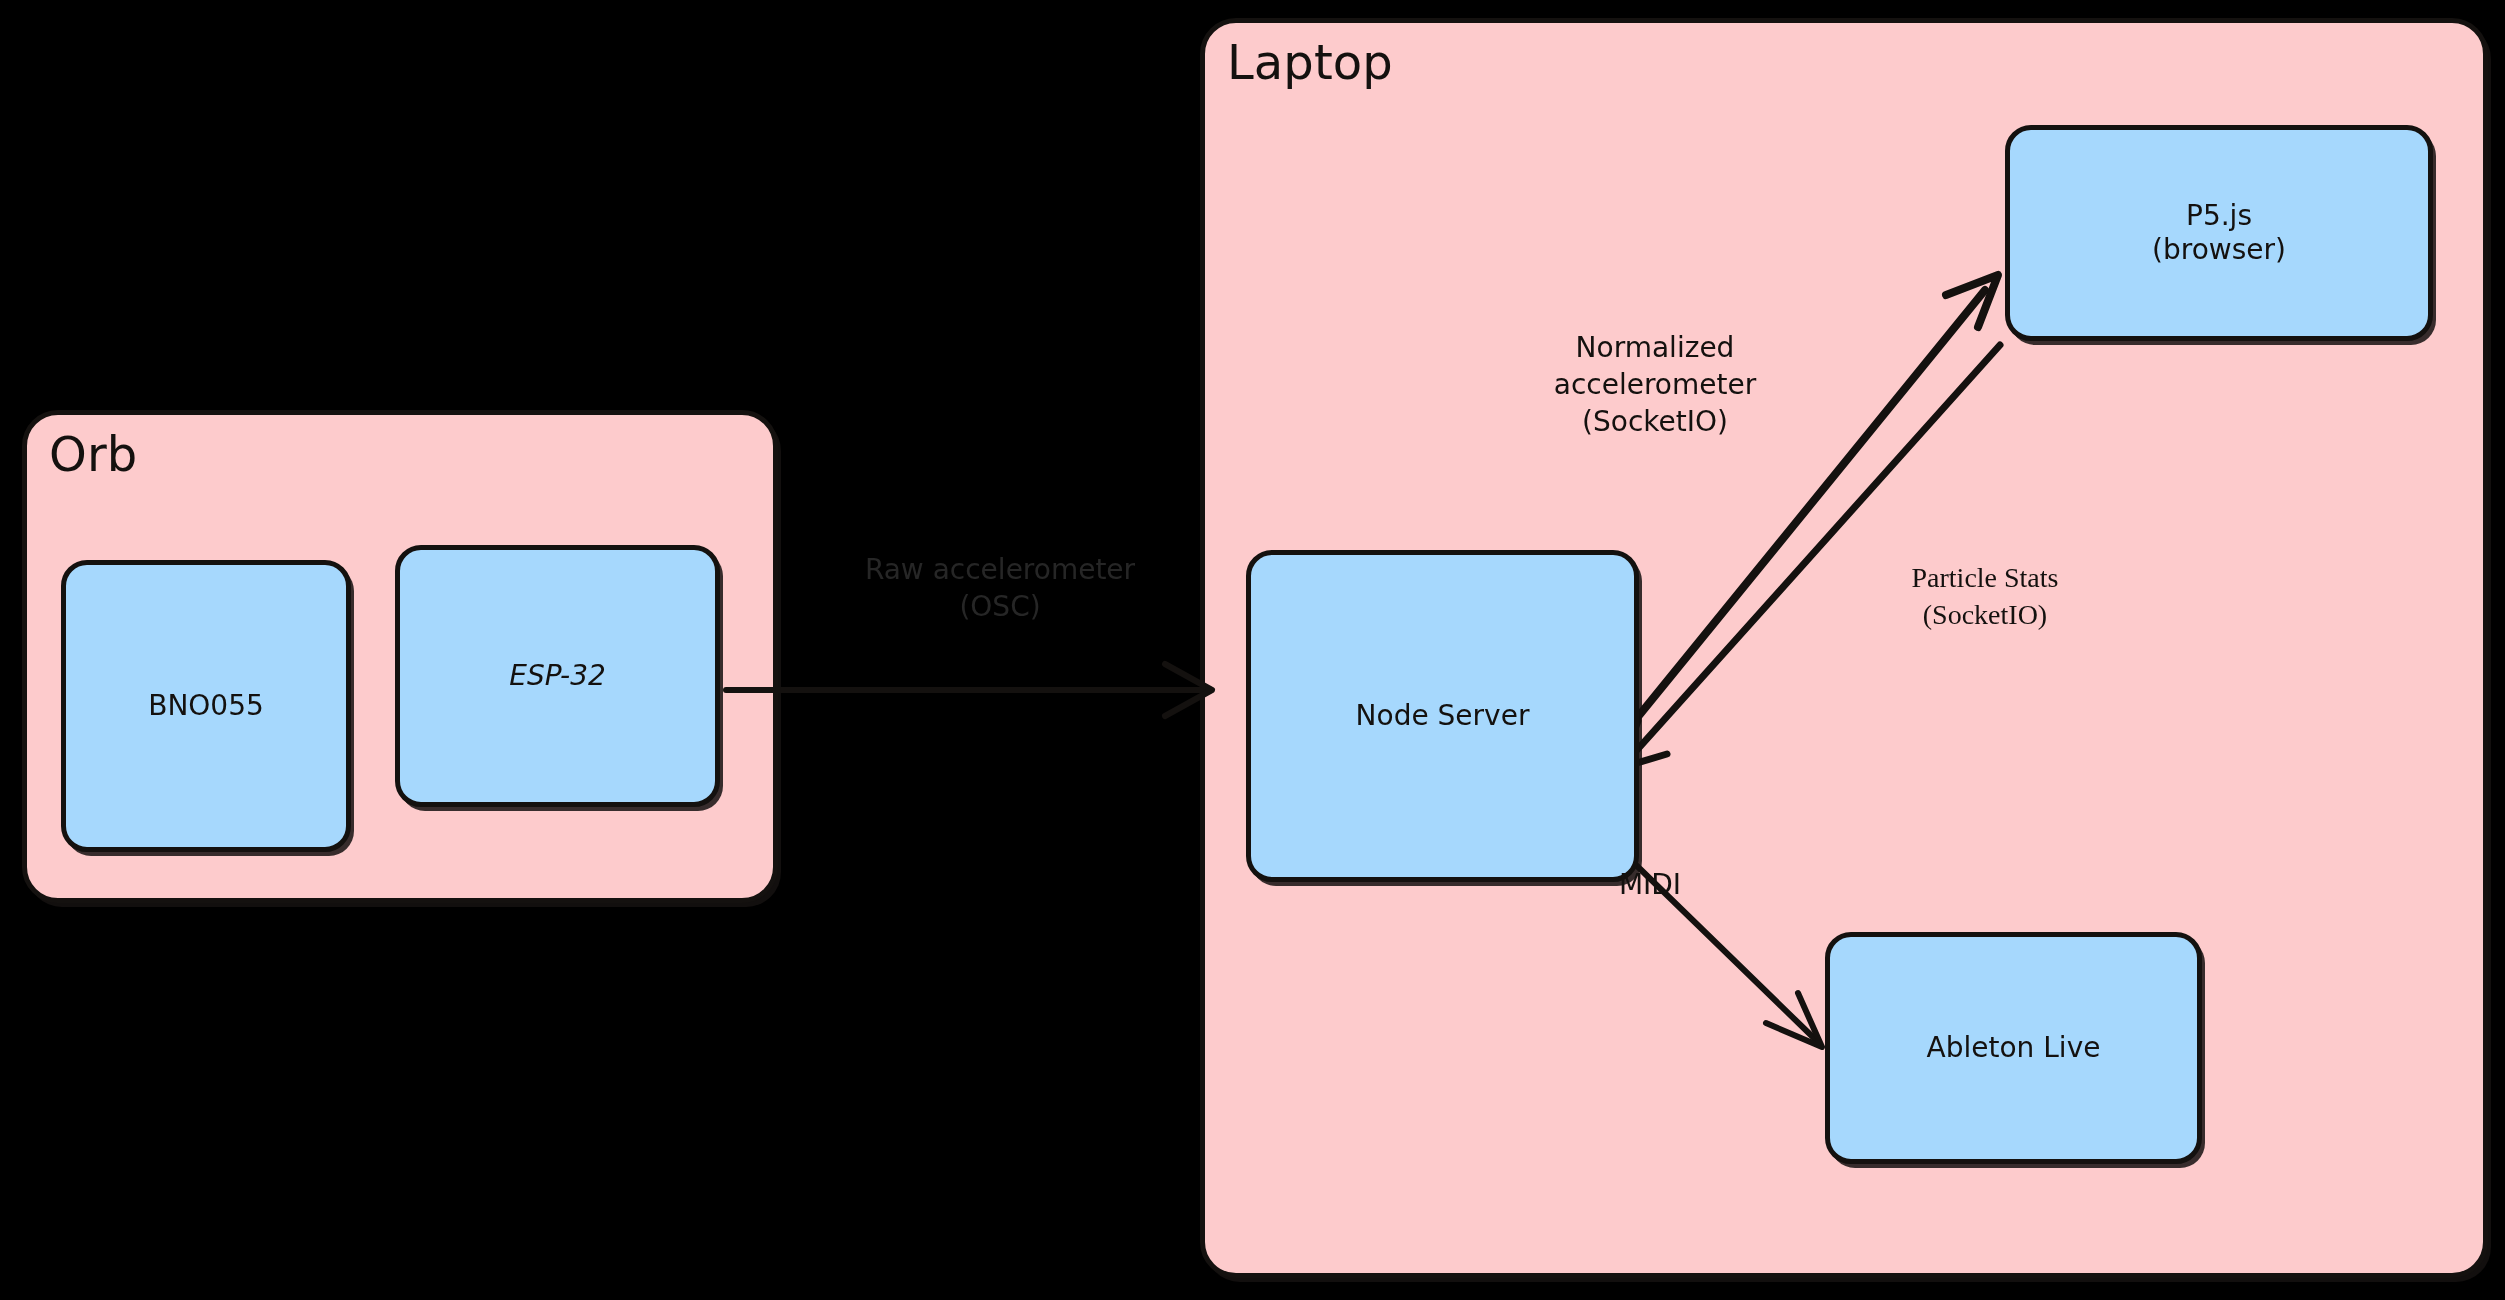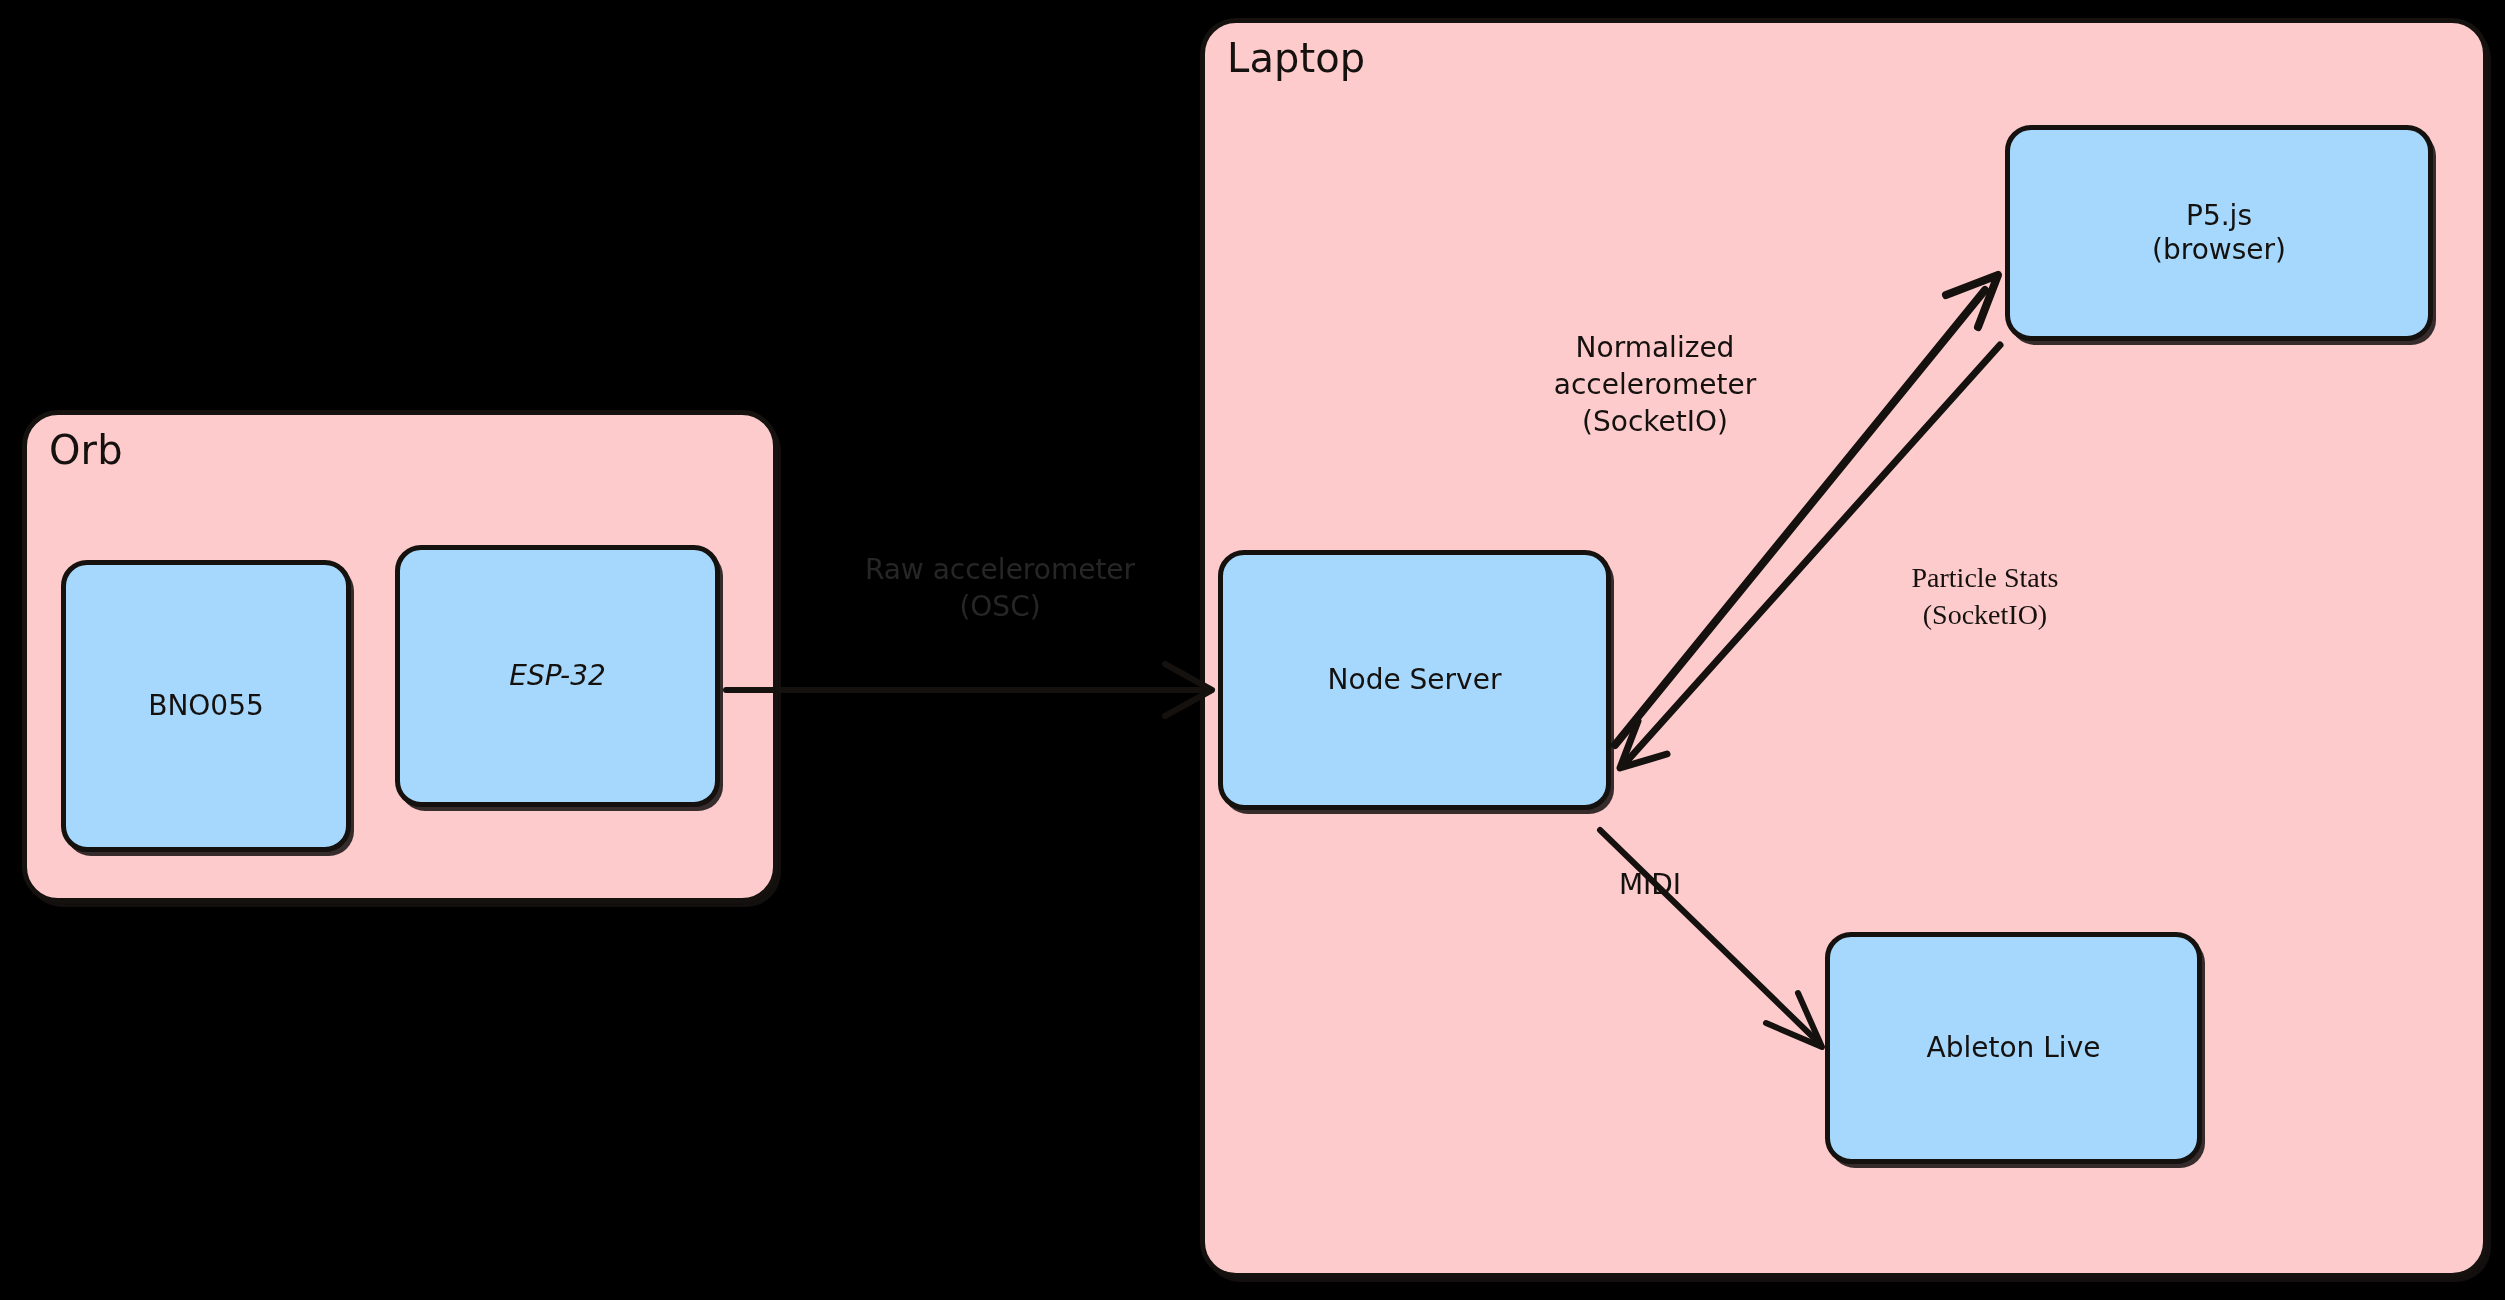--- a/index.html
+++ b/index.html
@@ -22,21 +22,21 @@
     background: #fdcbcc;
     border: 5px solid #14110f;
     border-radius: 36px;
     box-sizing: border-box;
     box-shadow: 4px 5px 0 -1px rgba(20,17,15,0.9);
   }
   .group-label {
     position: absolute;
     top: 12px;
     left: 22px;
-    font-size: 40px;
+    font-size: 48px;
     line-height: 1.15;
     color: #14110f;
     letter-spacing: 0.1px;
     white-space: nowrap;
   }
 
   #group-orb   { left: 22px;   top: 410px; width: 756px;  height: 493px; }
   #group-laptop{ left: 1200px; top: 18px;  width: 1288px; height: 1260px; }
 
   
@@ -52,21 +52,21 @@
     text-align: center;
     color: #14110f;
     font-size: 28px;
     line-height: 1.22;
     box-shadow: 4px 5px 0 -1px rgba(20,17,15,0.85);
   }
   .node-label { white-space: pre-line; padding: 0 10px; }
 
   #node-bno055   { left: 61px;   top: 560px; width: 290px; height: 292px; }
   #node-esp32    { left: 395px;  top: 545px; width: 325px; height: 262px; font-style: italic; }
-  #node-server   { left: 1218px; top: 550px; width: 393px; height: 260px; text-align: center; }
+  #node-server   { left: 1246px; top: 550px; width: 393px; height: 332px; text-align: center; }
   #node-p5js     { left: 2005px; top: 125px; width: 428px; height: 216px; }
   #node-ableton  { left: 1825px; top: 932px; width: 377px; height: 232px; }
 
   
   .edge-label {
     position: absolute;
     color: #14110f;
     font-size: 28px;
     line-height: 1.32;
     text-align: center;

